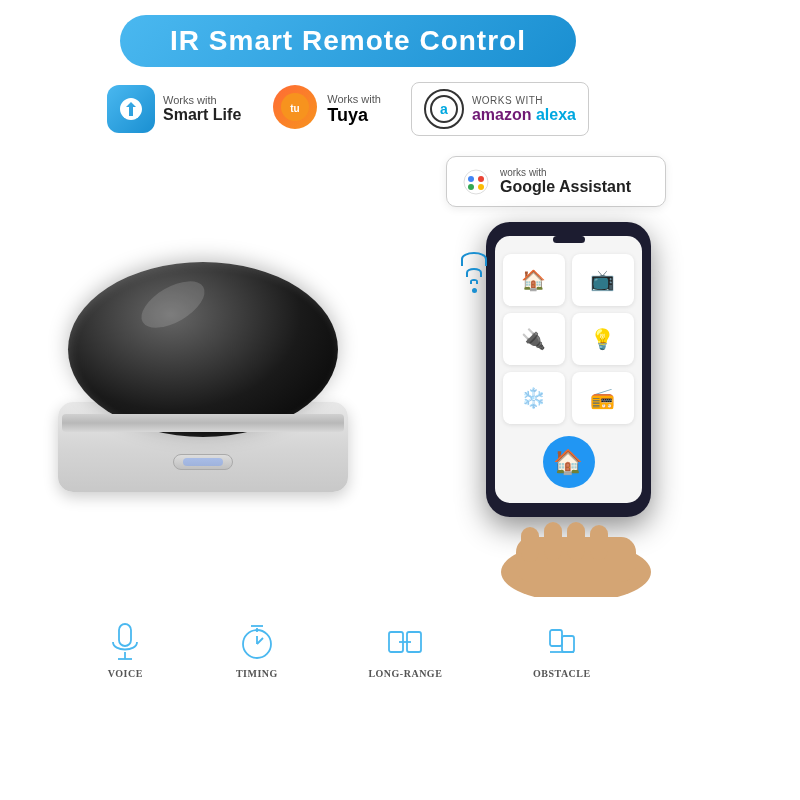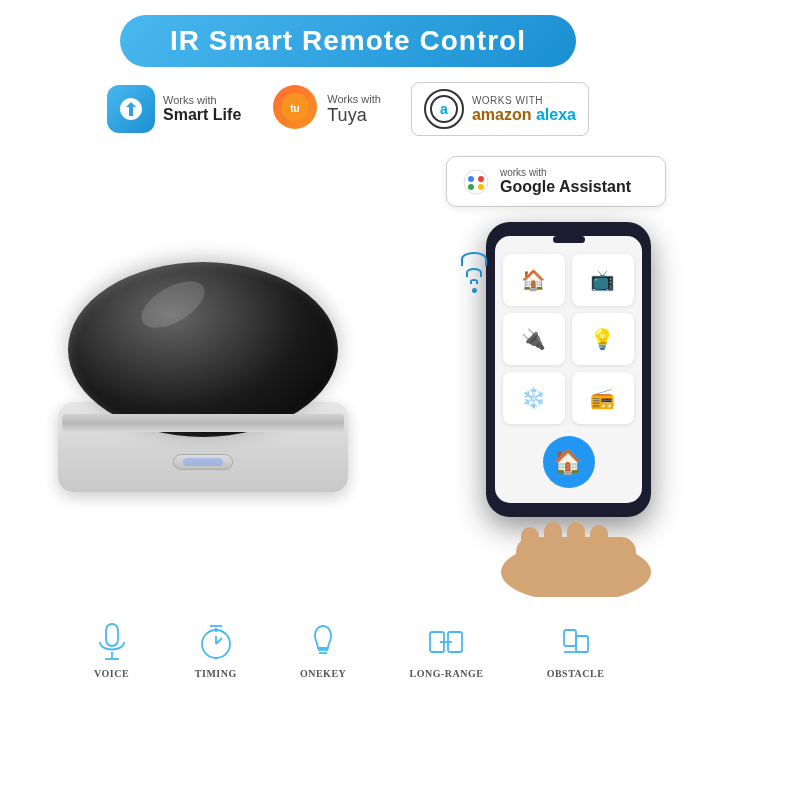--- a/index.html
+++ b/index.html
@@ -86,22 +86,22 @@
     .tuya-text {
       display: flex;
       flex-direction: column;
     }
     .tuya-text .works-with {
       font-size: 11px;
       color: #555;
     }
     .tuya-text .brand {
       font-size: 18px;
-      font-weight: normal;
-      color: #404040;
+      font-weight: bold;
+      color: #000000;
     }
 
     
     .alexa-badge {
       display: flex;
       align-items: center;
       gap: 8px;
       border: 1.5px solid #ccc;
       border-radius: 8px;
       padding: 6px 12px;
@@ -448,21 +448,21 @@
     <div class="alexa-badge">
       <div class="alexa-circle">
         <svg width="30" height="30" viewBox="0 0 30 30">
           <circle cx="15" cy="15" r="13" fill="none" stroke="#333" stroke-width="2"></circle>
           <text x="15" y="20" text-anchor="middle" fill="#00a8e0" font-size="14" font-weight="bold">a</text>
         </svg>
       </div>
       <div class="alexa-text">
         <span class="works-with">WORKS WITH</span>
         <span class="brand">
-          <span style="color:#a16207;">amazon </span><span style="color:#00a8e0;">alexa</span>
+          <span style="color:#701a75;">amazon </span><span style="color:#00a8e0;">alexa</span>
         </span>
       </div>
     </div>
   </div>
 
   <div class="scene-middle">
 
     <div class="scene-left">
       <div class="device-wrapper">
         <div class="device-top">
@@ -553,30 +553,20 @@
           <circle cx="18" cy="22" r="14"></circle>
           <line x1="18" y1="10" x2="18" y2="6"></line>
           <line x1="18" y1="22" x2="24" y2="16"></line>
           <line x1="18" y1="22" x2="18" y2="14"></line>
           <line x1="12" y1="4" x2="24" y2="4"></line>
         </svg>
       </div>
       <span class="feature-label">TIMING</span>
     </div>
 
-    <div class="feature-item">
-      <div class="feat-icon">
-        <svg width="36" height="40" viewBox="0 0 36 40" fill="none" stroke="#4ab8f0" stroke-width="1.8">
-          <path d="M18 4 C14 4 10 7 10 14 C10 19 13 22 13 26 L23 26 C23 22 26 19 26 14 C26 7 22 4 18 4Z"></path>
-          <line x1="13" y1="28" x2="23" y2="28"></line>
-          <line x1="14" y1="31" x2="22" y2="31"></line>
-        </svg>
-      </div>
-      <span class="feature-label">ONEKEY</span>
-    </div>
 
     <div class="feature-item">
       <div class="feat-icon">
         <svg width="40" height="40" viewBox="0 0 40 40" fill="none" stroke="#4ab8f0" stroke-width="1.8">
           <rect x="4" y="10" width="14" height="20" rx="2"></rect>
           <rect x="22" y="10" width="14" height="20" rx="2"></rect>
           <line x1="18" y1="20" x2="22" y2="20"></line>
           <polyline points="14,20 18,20"></polyline>
           <polyline points="22,20 26,20"></polyline>
         </svg>

